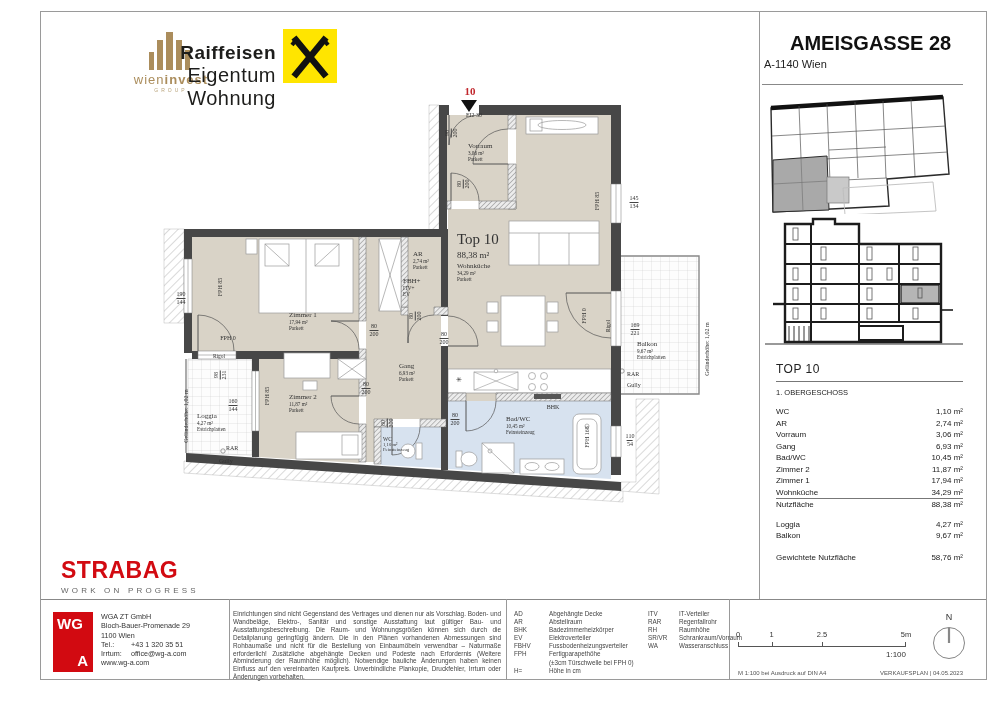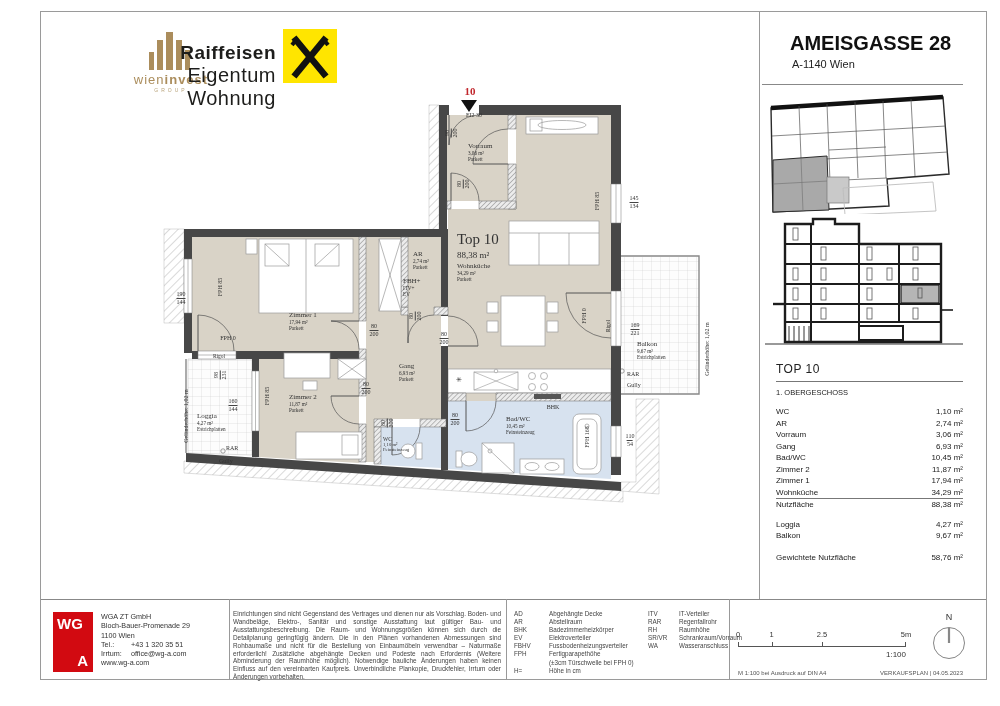--- a/index.html
+++ b/index.html
@@ -9,21 +9,21 @@
   .sheet{position:absolute;left:40px;top:11px;width:945px;height:667px;border:1px solid #9a9a9a;background:#fff;}
 
   
   .wi-name{font-size:13px;color:#ab8d5c;letter-spacing:1px;}
   .wi-name b{font-weight:700;}
   .wi-group{font-size:5px;color:#b8a37a;letter-spacing:3px;text-align:center;}
   .rf-line1{font-size:19px;font-weight:700;color:#1d1d1b;text-align:right;letter-spacing:0.5px;}
   .rf-line2{font-size:20px;color:#1d1d1b;text-align:right;letter-spacing:0.5px;}
   .rf-box{width:54px;height:54px;background:#ffe500;}
   .proj-title{font-size:20px;font-weight:700;color:#111;}
-  .proj-sub{font-size:11px;color:#222;margin-left:28px;}
+  .proj-sub{font-size:11px;color:#222;}
   .hline{border-top:1px solid #888;}
   .vline{border-left:1px solid #999;}
 
   
   .t-wrap{font-size:8px;color:#222;}
   .t-title{font-size:12px;letter-spacing:0.5px;padding-bottom:5px;border-bottom:1px solid #777;}
   .t-floor{font-size:7.5px;margin-top:6px;margin-bottom:9px;}
   .trow{display:flex;justify-content:space-between;line-height:11.5px;}
   .trow.total{border-top:1px solid #777;}
   .tsp8{height:8px;} .tsp10{height:10px;}
@@ -536,20 +536,24 @@
           <div class="plab" style="font-size: 6px; left: 111px; top: 315px; transform: translate(-50%, -50%) rotate(-90deg);">FPH 85</div>
           <div class="plab" style="font-size: 6px; left: 133px; top: 313px;">
             <div style="font-size: 7px;">Zimmer 2</div>
             <div class="bl2">11,87 m²</div>
             <div class="bl2">Parkett</div>
           </div>
           <div class="plab" style="font-size: 7px; left: 303px; top: 296px; transform: translate(-50%, 0px);">✳</div>
         </div>
     </div>
 
+    <div class="abs" style="left:20px;top:545px;">
+      <div class="strabag">STRABAG</div>
+      <div class="strabag-tag">WORK ON PROGRESS</div>
+    </div>
 
     <div class="abs hline" style="left:0;top:587px;width:945px;"></div>
     <div class="abs vline" style="left:188px;top:587px;height:80px;"></div>
     <div class="abs vline" style="left:465px;top:587px;height:80px;"></div>
     <div class="abs vline" style="left:688px;top:587px;height:80px;"></div>
 
     <div class="abs wga-box" style="left:12px;top:600px;">
       <span style="top:3px;left:4px;">WG</span>
       <span style="bottom:3px;right:5px;">A</span>
     </div>

